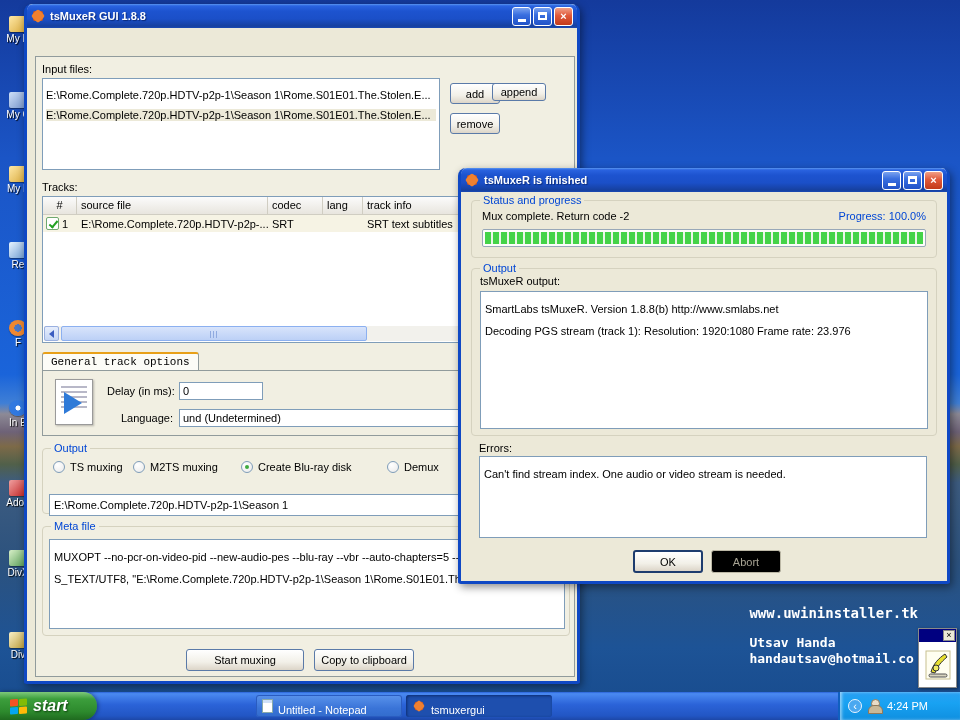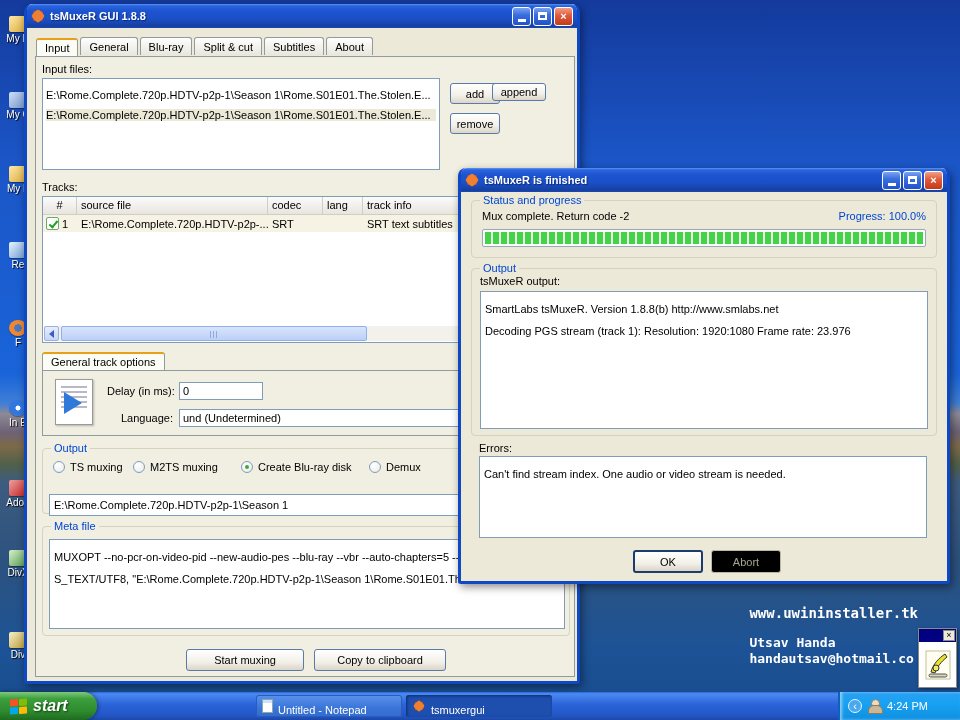--- a/index.html
+++ b/index.html
@@ -199,23 +199,20 @@
       <div class="title">tsMuxeR GUI 1.8.8</div>
       <div class="tb-btn">
           <div class="minglyph"></div>
         </div>
       <div class="tb-btn">
           <div class="maxglyph"></div>
         </div>
       <div class="tb-btn close">×</div>
     </div>
 
-    <div class="abs" style="left:9px; top:33px; z-index:3;">
-      <span class="tab active">Input</span><span class="tab">General</span><span class="tab">Blu-ray</span><span class="tab">Split &amp; cut</span><span class="tab">Subtitles</span><span class="tab">About</span>
-    </div>
 
     <div class="page" style="left:8px; top:52px; width:540px; height:621px;">
 
       <div class="abs lbl" style="left:6px; top:6px;">Input files:</div>
       <div class="abs field" style="left:6px; top:21px; width:398px; height:92px; padding:2px 3px;">
         <div class="nowrap">E:\Rome.Complete.720p.HDTV-p2p-1\Season 1\Rome.S01E01.The.Stolen.E...</div>
         <div class="nowrap" style="background:#ece9d8;">E:\Rome.Complete.720p.HDTV-p2p-1\Season 1\Rome.S01E01.The.Stolen.E...</div>
       </div>
       <button class="abs xp-btn" style="left:414px; top:26px; width:50px; height:21px;">add</button>
       <button class="abs xp-btn" style="left:456px; top:26px; width:54px; height:18px;">append</button>
@@ -239,21 +236,21 @@
           <div class="td" style="width:55px;">SRT</div>
           <div class="td" style="width:40px;"></div>
           <div class="td" style="flex:1;">SRT text subtitles</div>
         </div>
         <div class="hscroll" style="left:1px; right:1px; bottom:1px;">
           <div class="sb-arrow"></div>
           <div class="sb-thumb" style="width:306px;"></div>
         </div>
       </div>
 
-      <span class="tab active" style="position:absolute; left:6px; top:295px;">General track options</span>
+      <span class="tab active" style="position:absolute; left:6px; top:295px;font-family:Liberation Mono, monospace;">General track options</span>
       <div class="abs" style="left:6px; top:313px; width:528px; height:66px; border:1px solid #919b9c; background:#f1efe2;">
         <div class="doc-icon" style="position:absolute; left:12px; top:8px;">
           <i style="top:6px;"></i>
             <i style="top:11px;"></i>
             <i style="top:16px;"></i>
             <i style="top:21px;"></i>
             <i style="top:26px;"></i>
         </div>
         <div class="abs lbl" style="left:64px; top:14px; width:66px; text-align:right;">Delay (in ms):</div>
         <div class="abs field" style="left:136px; top:11px; width:84px; height:18px; padding:2px 3px;">0</div>
@@ -265,42 +262,42 @@
         <span class="gtitle">Output</span>
         <div class="abs" style="left:10px; top:12px; right:8px; display:flex; gap:0;">
           <label class="radio-item" style="width:80px;">
             <span class="radio"></span>
               <span>TS muxing</span>
             </label>
           <label class="radio-item" style="width:108px;">
             <span class="radio"></span>
               <span>M2TS muxing</span>
             </label>
-          <label class="radio-item" style="width:128px;">
+          <label class="radio-item" style="width:146px;">
             <span class="radio sel"></span>
               <span>Create Blu-ray disk</span>
             </label>
           <label class="radio-item">
             <span class="radio"></span>
               <span>Demux</span>
             </label>
         </div>
         <div class="abs field nowrap" style="left:6px; top:37px; width:516px; height:22px; padding:4px 4px;">E:\Rome.Complete.720p.HDTV-p2p-1\Season 1</div>
       </div>
 
       <div class="groupbox" style="left:6px; top:469px; width:528px; height:110px; background:#f1efe2;">
         <span class="gtitle">Meta file</span>
         <div class="abs field" style="left:6px; top:12px; width:516px; height:90px; padding:2px 4px; line-height:14px;">
           <div class="nowrap">MUXOPT --no-pcr-on-video-pid --new-audio-pes --blu-ray --vbr  --auto-chapters=5 --vbv-len=500</div>
           <div class="nowrap">S_TEXT/UTF8, "E:\Rome.Complete.720p.HDTV-p2p-1\Season 1\Rome.S01E01.The.Stolen</div>
         </div>
       </div>
 
       <button class="abs xp-btn" style="left:150px; top:592px; width:118px; height:22px;">Start muxing</button>
-      <button class="abs xp-btn" style="left:278px; top:592px; width:132px; height:22px;">Copy to clipboard</button>
+      <button class="abs xp-btn" style="left:278px; top:592px; width:100px; height:22px;">Copy to clipboard</button>
     </div>
   </div>
 
   <div class="xp-window" style="left:458px; top:168px; width:492px; height:416px; z-index:10;">
     <div class="titlebar">
       <div class="star-icon"></div>
       <div class="title">tsMuxeR is finished</div>
       <div class="tb-btn">
           <div class="minglyph"></div>
         </div>

